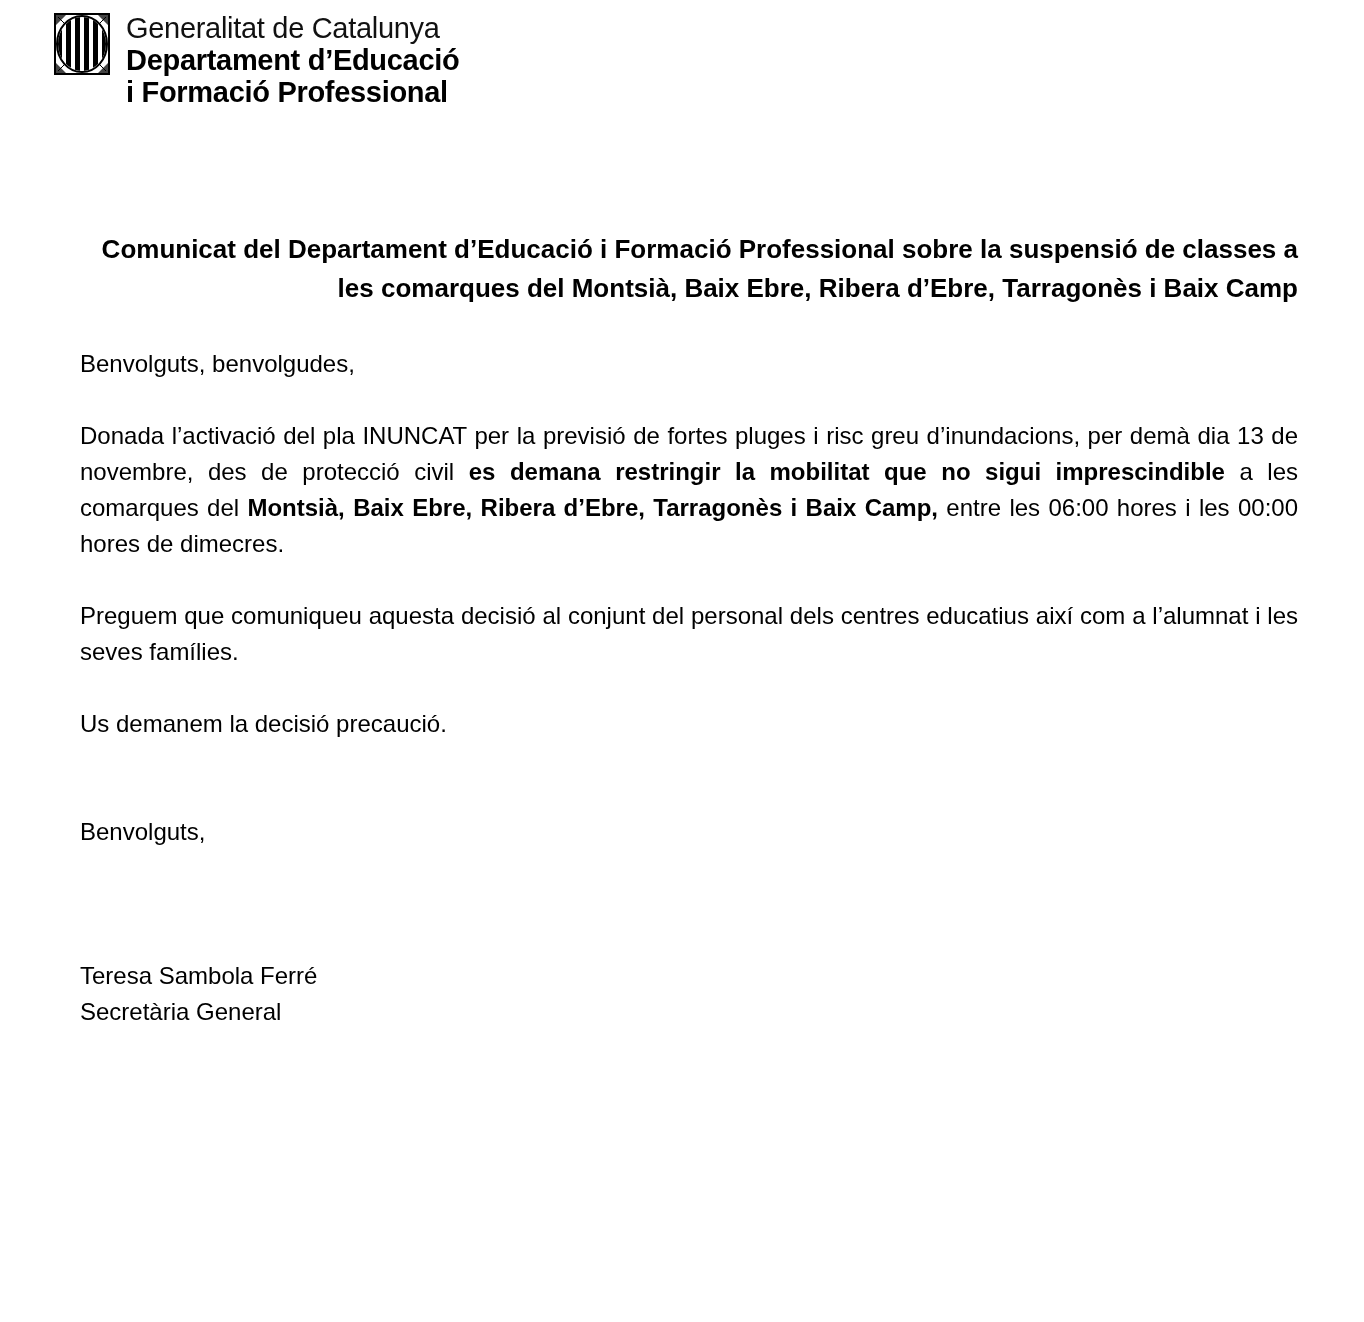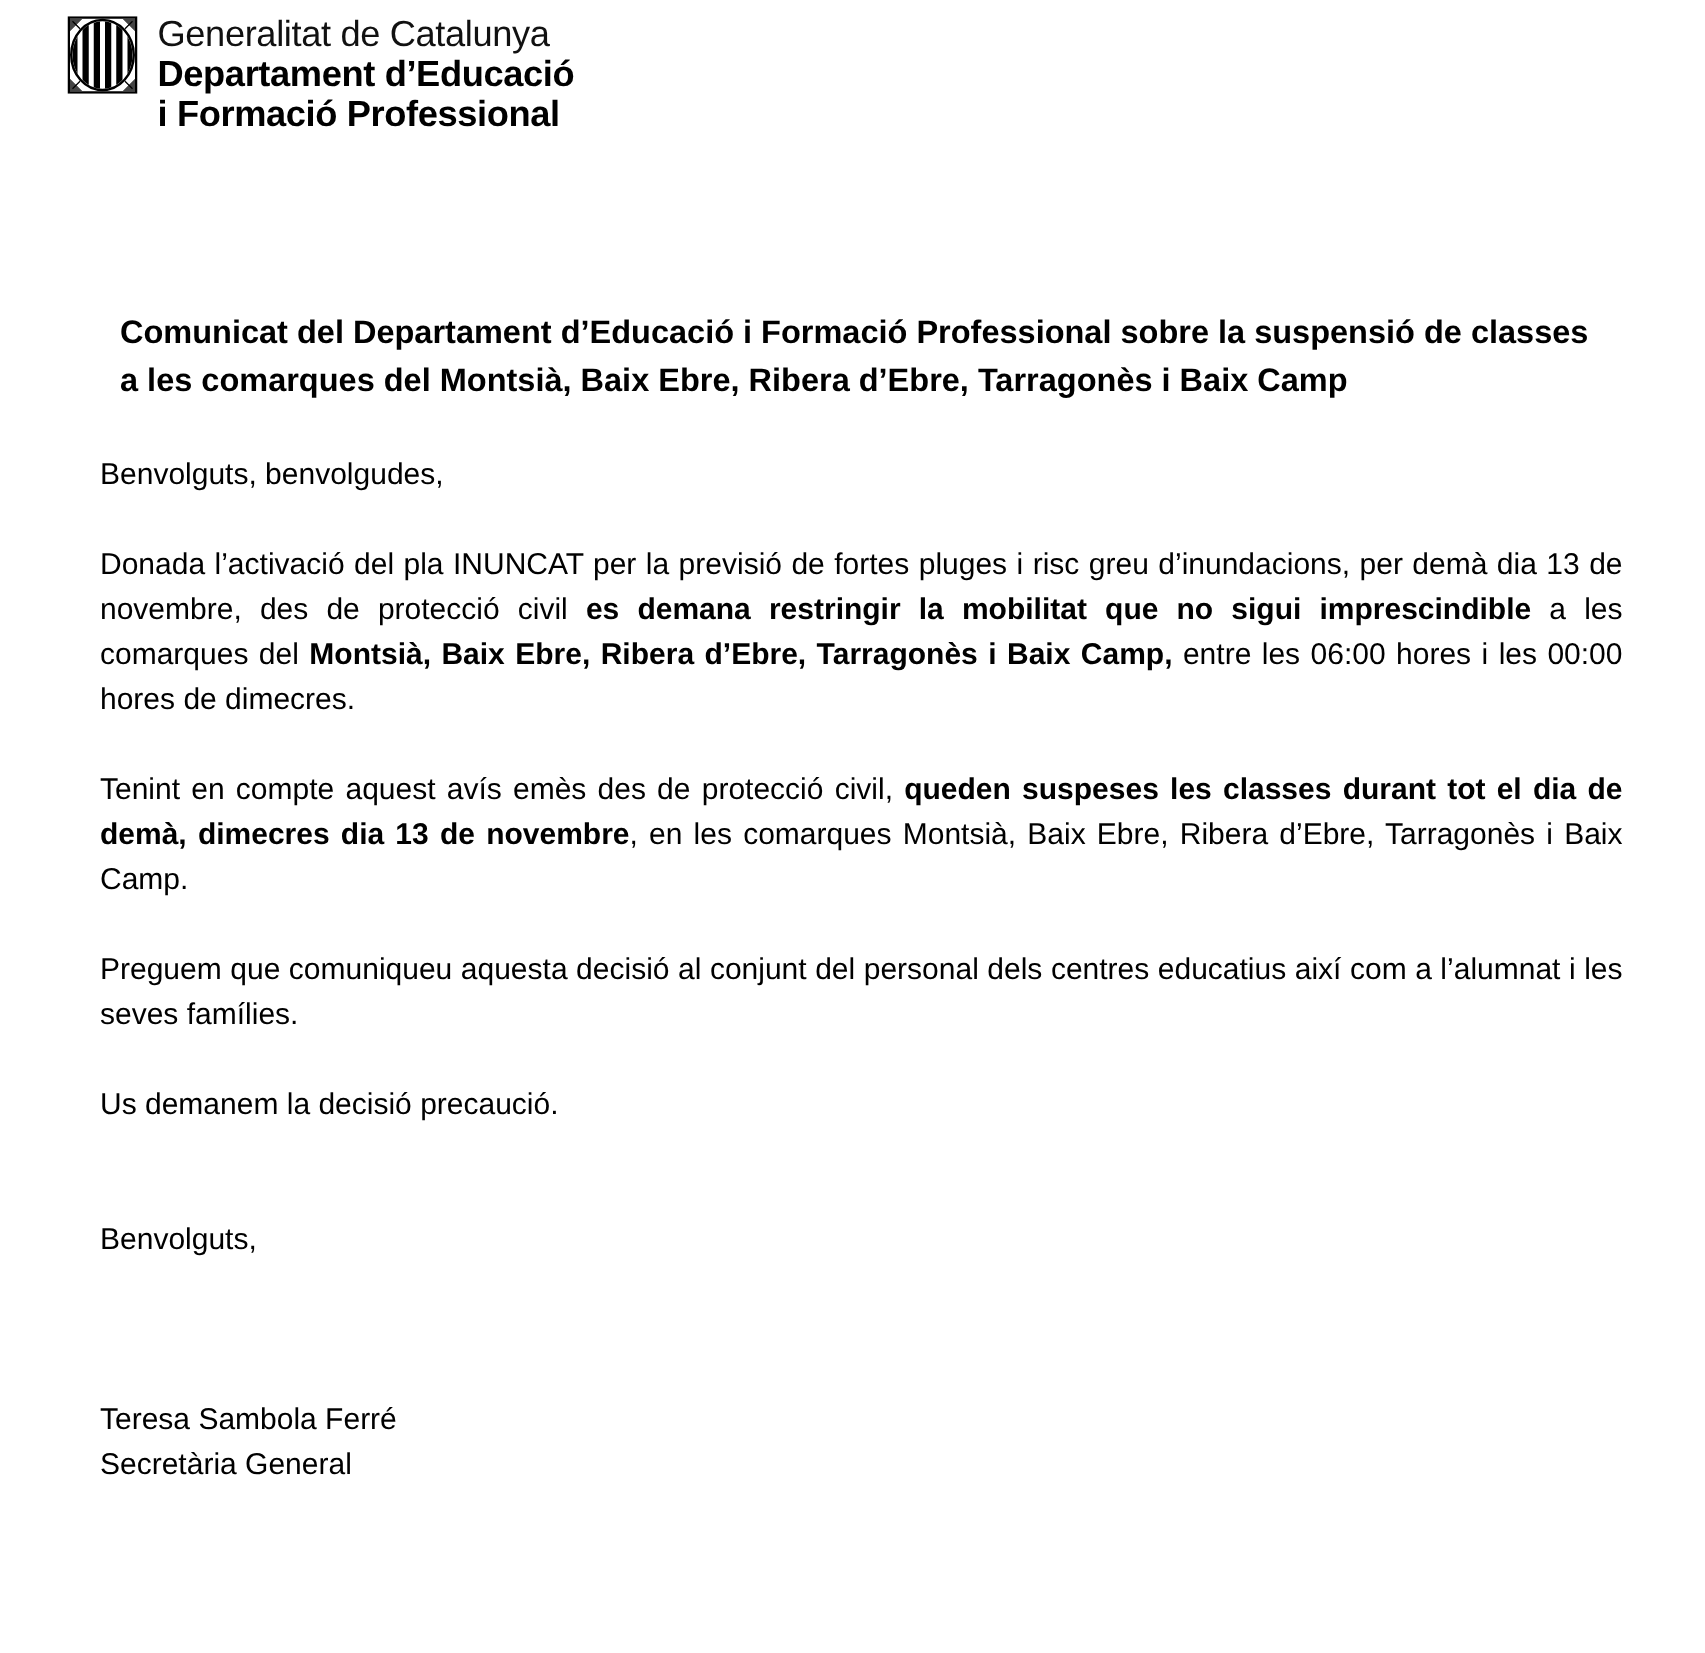--- a/index.html
+++ b/index.html
@@ -51,22 +51,22 @@
       left: 80px;
       top: 230px;
       width: 1218px;
       font-size: 24px;
       line-height: 36px;
     }
     .title {
       font-size: 26px;
       font-weight: bold;
       line-height: 39px;
-      margin: 16px;
-      text-align: left;
+      margin: 0;
+      text-align: right;
     }
     p {
       margin: 0;
       text-align: justify;
     }
     .greeting { margin-top: 38px; }
     .para { margin-top: 36px; }
     .closing { margin-top: 72px; }
     .signature { margin-top: 108px; }
     .signature div { line-height: 36px; }
@@ -100,21 +100,20 @@
   </div>
 </div>
 
 <div class="content">
   <h1 class="title">Comunicat del Departament d’Educació i Formació Professional sobre la suspensió de classes a les comarques del Montsià, Baix Ebre, Ribera d’Ebre, Tarragonès i Baix Camp</h1>
 
   <p class="greeting">Benvolguts, benvolgudes,</p>
 
   <p class="para"><span>Donada l’activació del pla INUNCAT per la previsió de fortes pluges i risc greu d’inundacions, per demà dia 13 de novembre, des de protecció civil </span><b>es demana restringir la mobilitat que no sigui imprescindible</b><span> a les comarques del </span><b>Montsià, Baix Ebre, Ribera d’Ebre, Tarragonès i Baix Camp,</b><span> entre les 06:00 hores i les 00:00 hores de dimecres.</span></p>
 
-  <p class="para"><span>Tenint en compte aquest avís emès des de protecció civil, </span><b>queden suspeses les classes durant tot el dia de demà, dimecres dia 13 de novembre</b><span>, en les comarques Montsià, Baix Ebre, Ribera d’Ebre, Tarragonès i Baix Camp.</span></p>
 
   <p class="para">Preguem que comuniqueu aquesta decisió al conjunt del personal dels centres educatius així com a l’alumnat i les seves famílies.</p>
 
   <p class="para">Us demanem la decisió precaució.</p>
 
   <p class="closing">Benvolguts,</p>
 
   <div class="signature">
     <div>Teresa Sambola Ferré</div>
     <div>Secretària General</div>

